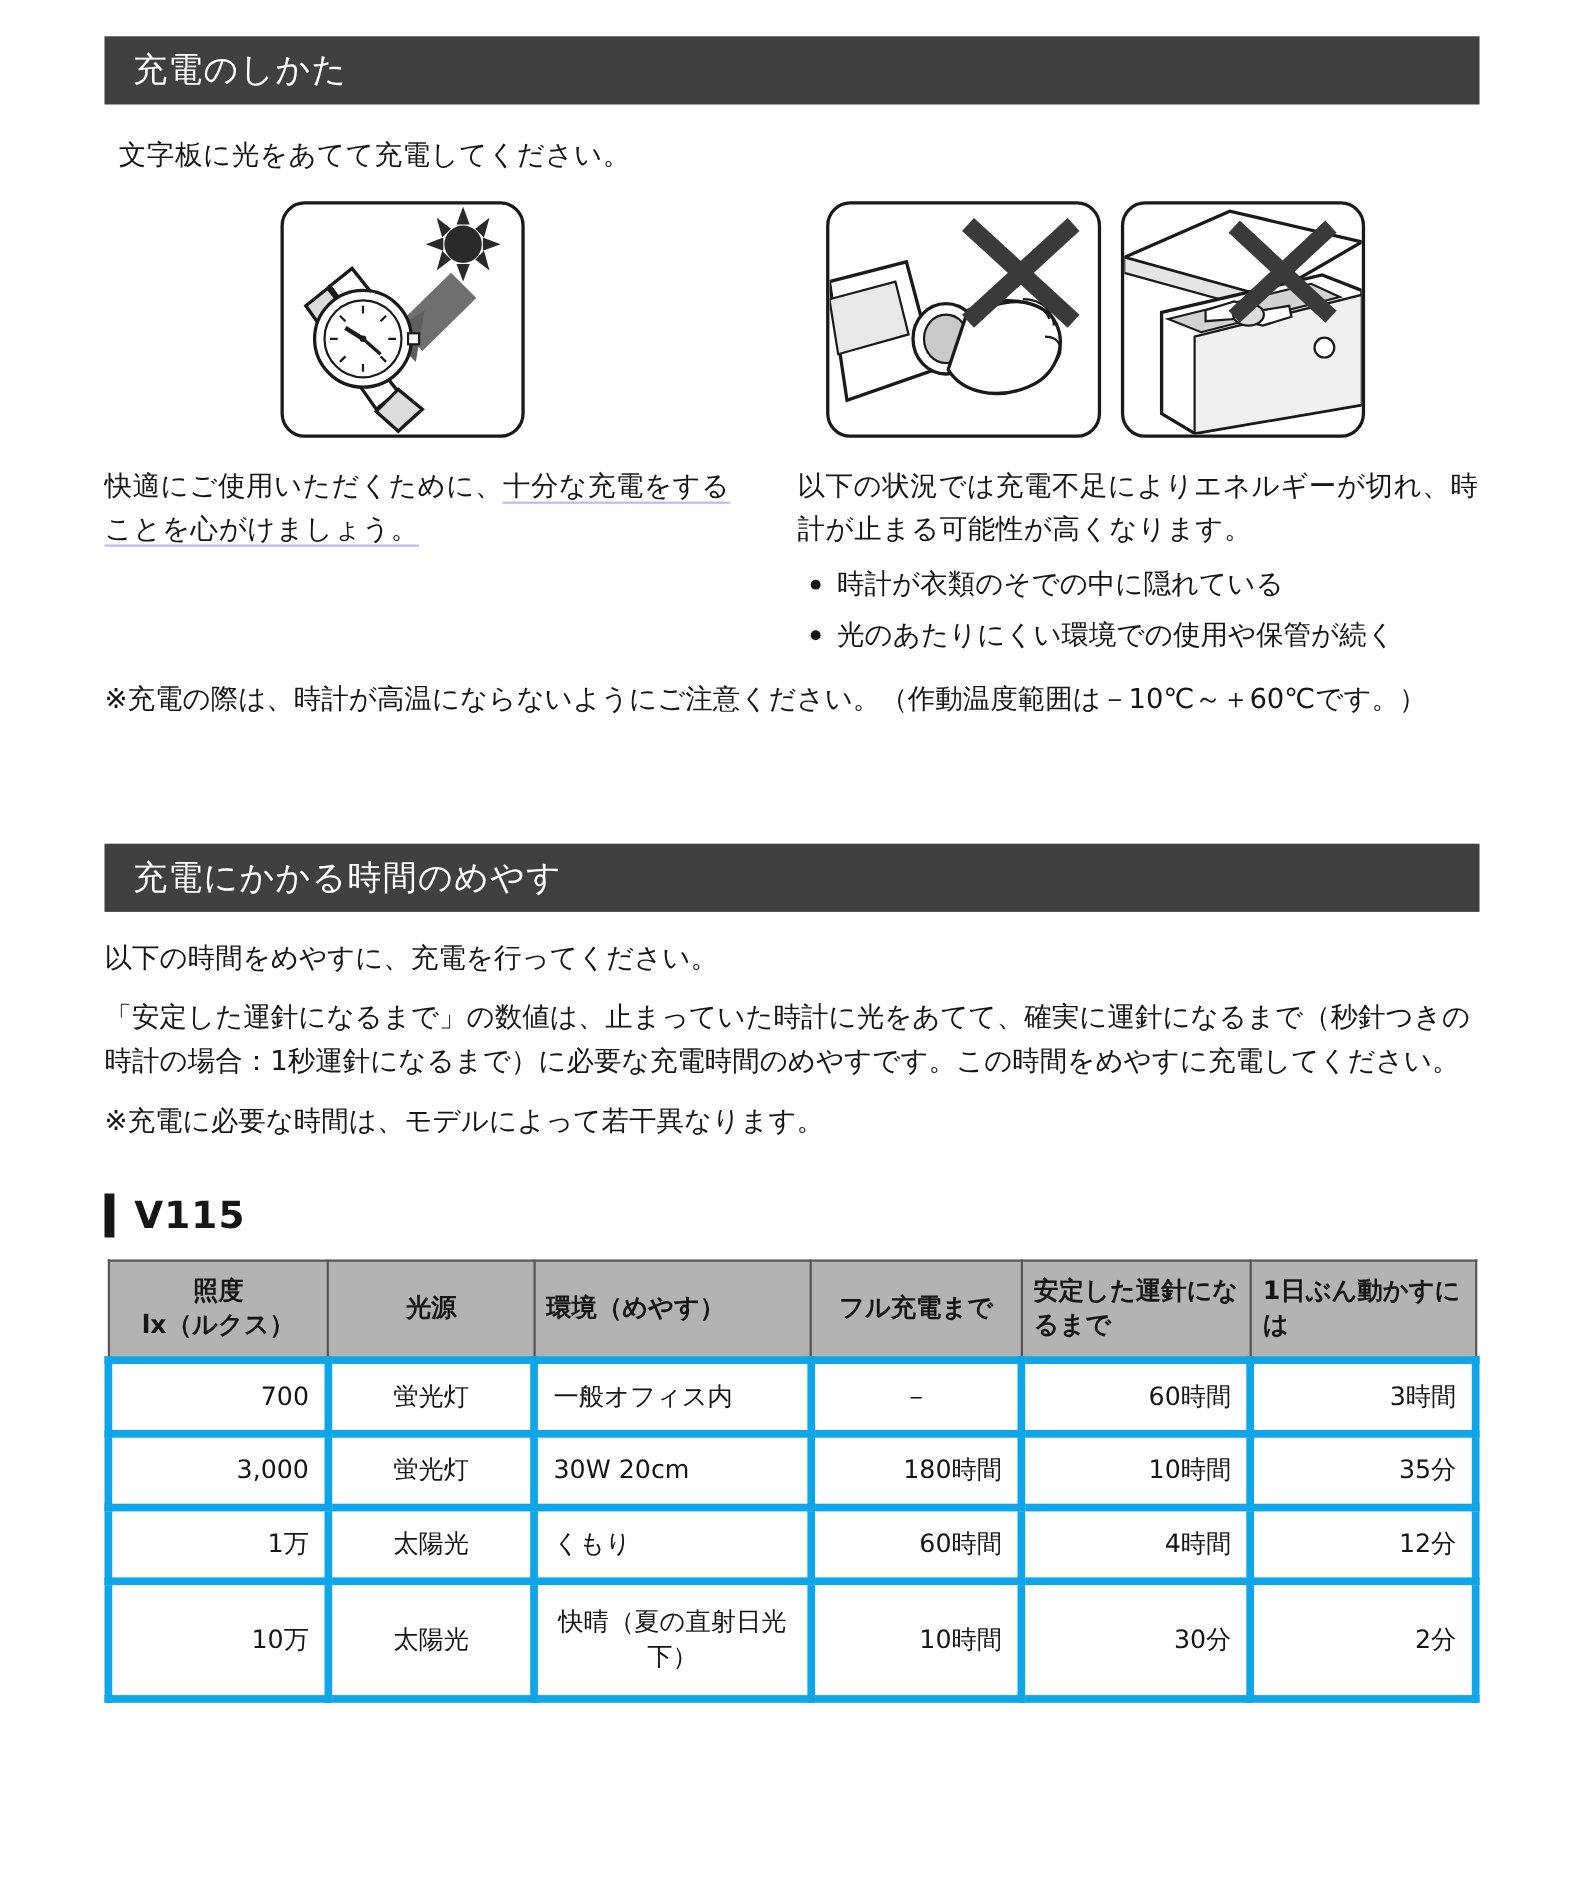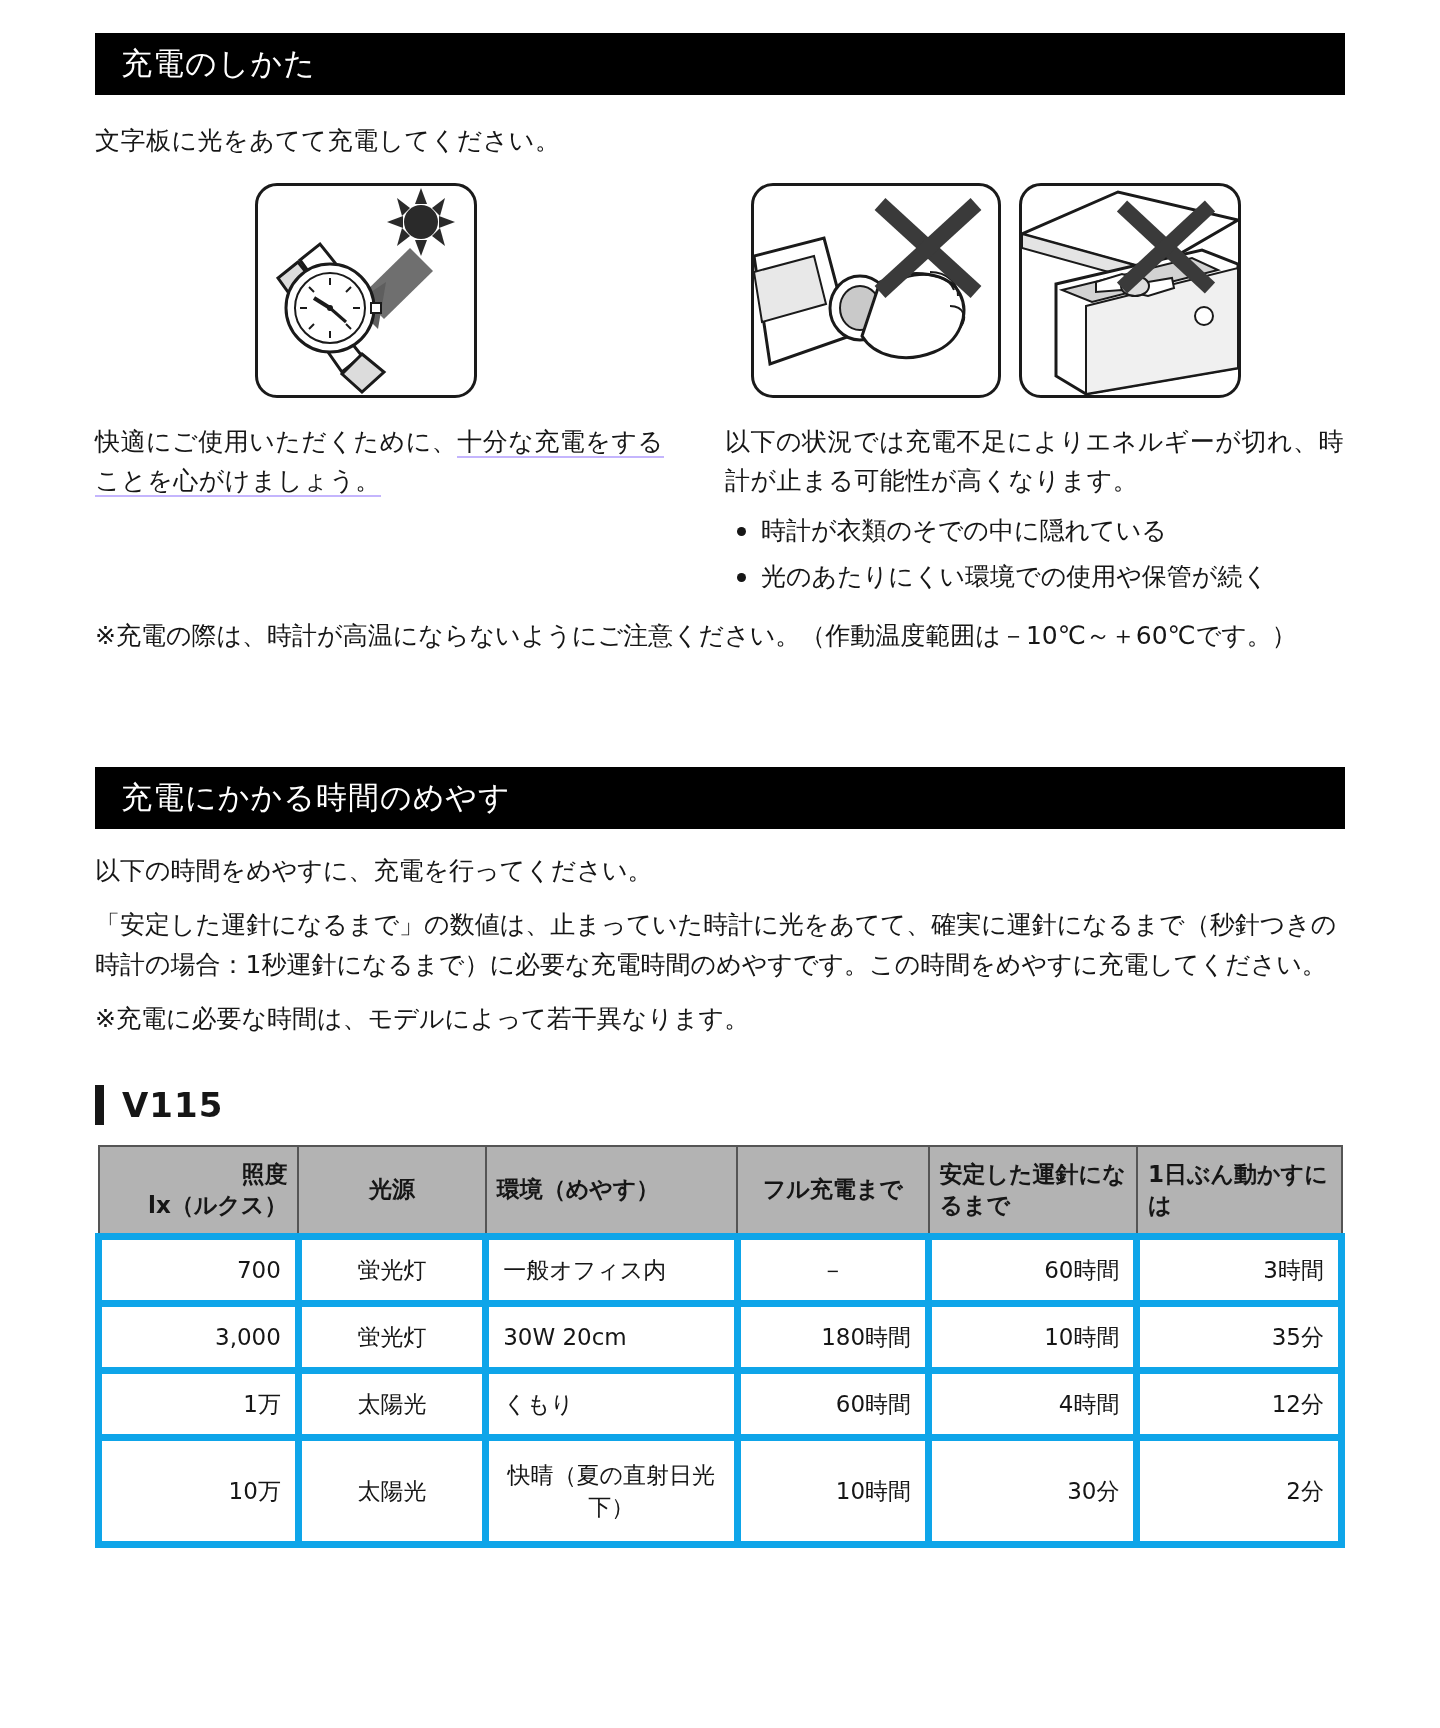--- a/index.html
+++ b/index.html
@@ -18,42 +18,42 @@
   .page {
     position: relative;
     width: 1440px;
     height: 1728px;
     box-sizing: border-box;
     padding: 0 95px;
   }
 
   
   .section-bar {
-    background: #000000;
+    background: #404040;
     color: #ffffff;
     height: 62px;
     display: flex;
     align-items: center;
     padding-left: 26px;
     font-size: 31px;
     letter-spacing: 1px;
     font-weight: 400;
   }
   #bar-charging { margin-top: 33px; }
   #bar-time { margin-top: 0; }
 
   .body-text {
     font-size: 25px;
     line-height: 1.55;
     letter-spacing: 0.5px;
   }
 
   .intro-line {
     margin-top: 27px;
-    margin-left: 0;
+    margin-left: 13px;
   }
 
   
   .illus-row {
     margin-top: 22px;
     display: flex;
     align-items: flex-start;
     height: 222px;
     position: relative;
   }
@@ -171,21 +171,21 @@
     border: 7px solid #0ea5e9;
     padding: 14px 14px;
     line-height: 1.4;
   }
   .c0 { width: 190px; text-align: right; }
   .c1 { width: 185px; text-align: center; }
   .c2 { width: 255px; text-align: left; }
   .c3 { width: 185px; text-align: center; }
   .c4 { width: 210px; text-align: right; }
   .c5 { width: 205px; text-align: right; }
-  th.c0, th.c4, th.c5 { text-align: right; }
+  th.c0, th.c4, th.c5 { text-align: center; }
   th.c4, th.c5 { text-align: left; }
   td.c3 { text-align: right; }
   td.c2.wrap { text-align: center; }
   tr.tall td { height: 72px; }
 </style>
 </head>
 <body>
 
 <div class="page">
 

